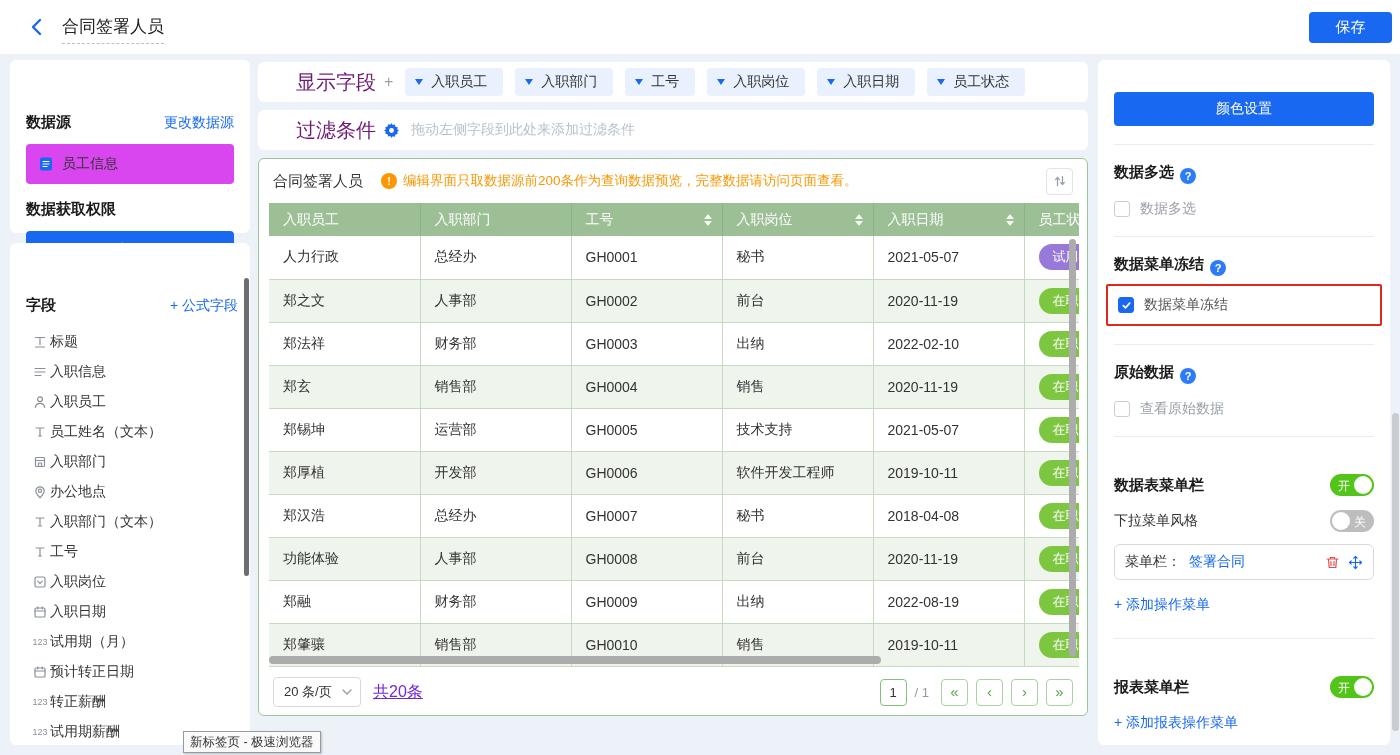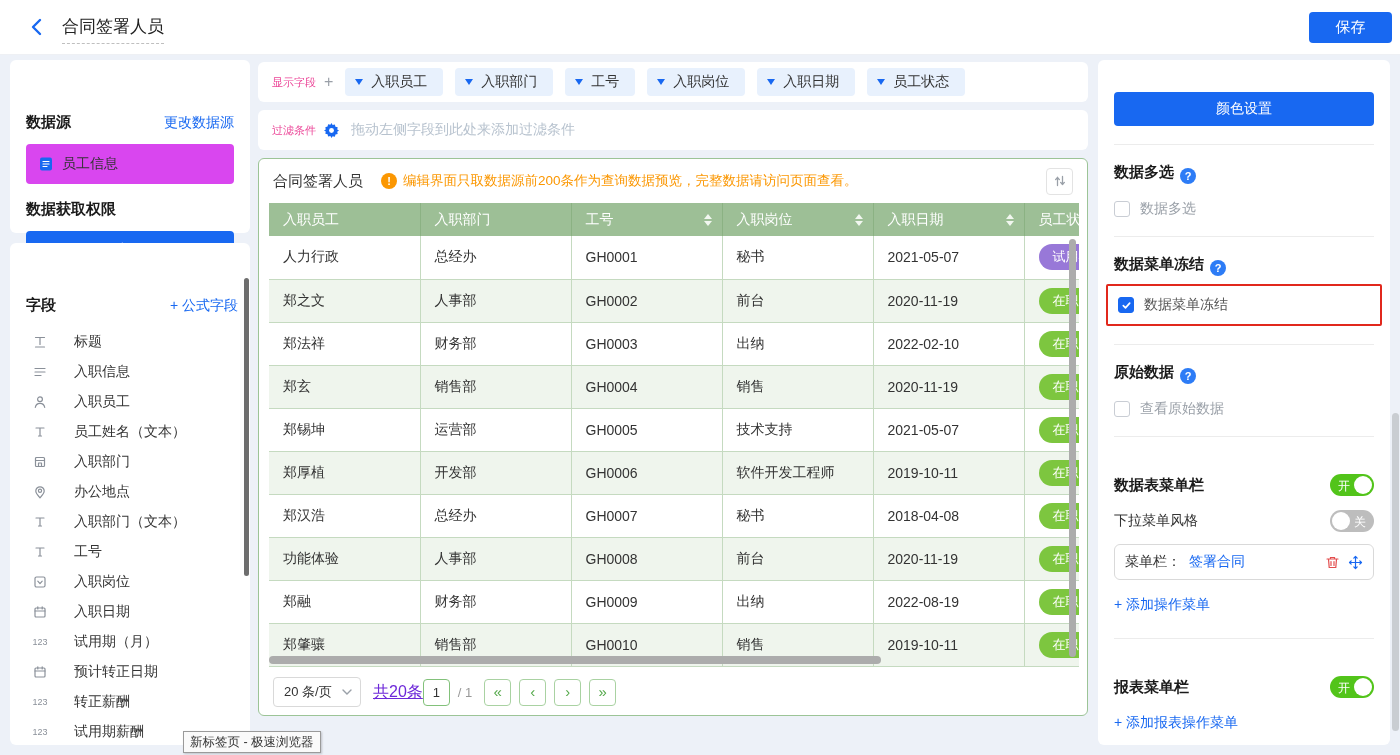--- a/index.html
+++ b/index.html
@@ -20,28 +20,28 @@
   
   .card-datasource { left:10px; top:60px; width:240px; height:173px; padding:16px; }
   .row-between { display:flex; justify-content:space-between; align-items:center;margin-top:37px; }
   .h-bold { font-size:15px; font-weight:bold; color:#1a1a1a; }
   .link-blue { color:#1868F1; font-size:14px; cursor:pointer; text-decoration:none; }
   .ds-item { margin-top:12px; height:40px; background:#d946ef; border-radius:4px; display:flex; align-items:center; padding:0 12px; gap:8px; }
   .perm-title { margin-top:16px; }
   .btn-blue-full { margin-top:12px; width:100%; height:38px; background:#1868F1; color:#fff; font-size:15px; border:none; border-radius:4px; cursor:pointer; }
   .card-fields { left:10px; top:243px; width:240px; height:502px; padding:16px 12px 10px 16px; overflow:hidden; }
   .field-list { margin-top:12px; }
-  .field-item { height:30px; display:flex; align-items:center; gap:24px; cursor:grab; padding-left:4px; }
+  .field-item { height:30px; display:flex; align-items:center; gap:0; cursor:grab; padding-left:4px; }
   .field-item .ficon { width:20px; display:flex; justify-content:center; align-items:center; color:#8A9099; flex:none; }
   .ficon-num { font-size:9px; color:#8A9099; letter-spacing:0; }
   .field-label { font-size:14px; color:#333; white-space:nowrap; }
   .fields-scrollbar { position:absolute; left:244px; top:278px; width:5px; height:298px; background:#6E6E6E; border-radius:3px; z-index:4; }
   
   .card-chips { left:258px; top:62px; width:830px; height:40px; display:flex; align-items:center; padding:0 14px; gap:12px; }
-  .chips-label { font-size:11px; color:#ec4899; }
+  .chips-label { font-size:20px; color:#701a75;margin-left:24px; }
   .chips-plus { color:#9AA0A8; font-size:16px; cursor:pointer; margin-left:-4px; }
   .chip { height:28px; background:#E8F1FD; border-radius:4px; display:flex; align-items:center; padding:0 16px 0 10px; gap:8px; cursor:pointer; white-space:nowrap; }
   .caret-down { width:0; height:0; border-left:4.5px solid transparent; border-right:4.5px solid transparent; border-top:6px solid #1868F1; }
   .card-filter { left:258px; top:110px; width:830px; height:40px; display:flex; align-items:center; padding:0 14px; gap:8px; }
   .filter-placeholder { color:#B7C2CE; font-size:14px; margin-left:4px; }
   
   .card-table { left:258px; top:158px; width:830px; height:558px; border:1px solid #9CC497; overflow:hidden; }
   .table-titlebar { height:44px; display:flex; align-items:center; padding:0 14px; gap:18px; }
   .table-title { font-size:15px; color:#333; }
   .warn { display:flex; align-items:center; gap:6px; color:#FB9702; font-size:13.5px; flex:1; }
@@ -54,21 +54,21 @@
   .grid-table th:last-child { border-right:none; }
   .sort-arrows { position:absolute; right:10px; top:50%; transform:translateY(-50%); display:flex; flex-direction:column; gap:2px; }
   .sort-arrows i { display:block; width:0; height:0; border-left:4px solid transparent; border-right:4px solid transparent; }
   .sort-arrows .up { border-bottom:5px solid #F2F7F0; }
   .sort-arrows .dn { border-top:5px solid #F2F7F0; }
   .grid-table td { height:43px; padding:0 14px; font-size:14px; color:#333; border-right:1px solid #C5DAC0; border-bottom:1px solid #C5DAC0; background:#fff; white-space:nowrap; }
   .grid-table tr.alt td { background:#EFF5ED; }
   .badge { display:inline-block; padding:4px 14px; border-radius:13px; color:#fff; font-size:13px; white-space:nowrap; }
   .table-vscroll { position:absolute; right:11px; top:80px; width:7px; height:418px; background:#ACACAC; border-radius:4px; z-index:4; }
   .table-hscroll { position:absolute; left:10px; top:497px; width:612px; height:8px; background:#ACACAC; border-radius:4px; z-index:4; }
-  .pager { height:51px; display:flex; align-items:center; padding:8px 14px; }
+  .pager { height:51px; display:flex; align-items:center; padding:8px 14px; justify-content:space-between; }
   .pager-left { display:flex; align-items:center; gap:12px; }
   .page-size { height:30px; min-width:88px; border:1px solid #D9D9D9; border-radius:4px; background:#fff; display:flex; align-items:center; justify-content:space-between; padding:0 8px 0 10px; font-size:13px; color:#333; cursor:pointer; gap:8px; }
   .pager-total { color:#6d28d9; font-size:16px;text-decoration:underline; }
   .pager-right { display:flex; align-items:center; gap:8px; }
   .page-num { width:27px; height:27px; border:1px solid #82C17A; border-radius:4px; display:flex; align-items:center; justify-content:center; font-size:13px; color:#333; background:#fff; }
   .page-of { color:#999; font-size:13px; margin-right:4px; }
   .nav-btn { width:27px; height:27px; border:1px solid #A9D2A2; border-radius:4px; background:#fff; color:#55A94B; font-size:15px; display:flex; align-items:center; justify-content:center; cursor:pointer; padding-bottom:2px; }
   
   .card-settings { left:1098px; top:60px; width:292px; height:685px; padding:18px 16px; overflow:hidden; }
   .divider { height:1px; background:#ECECEC; margin:18px 0; }

